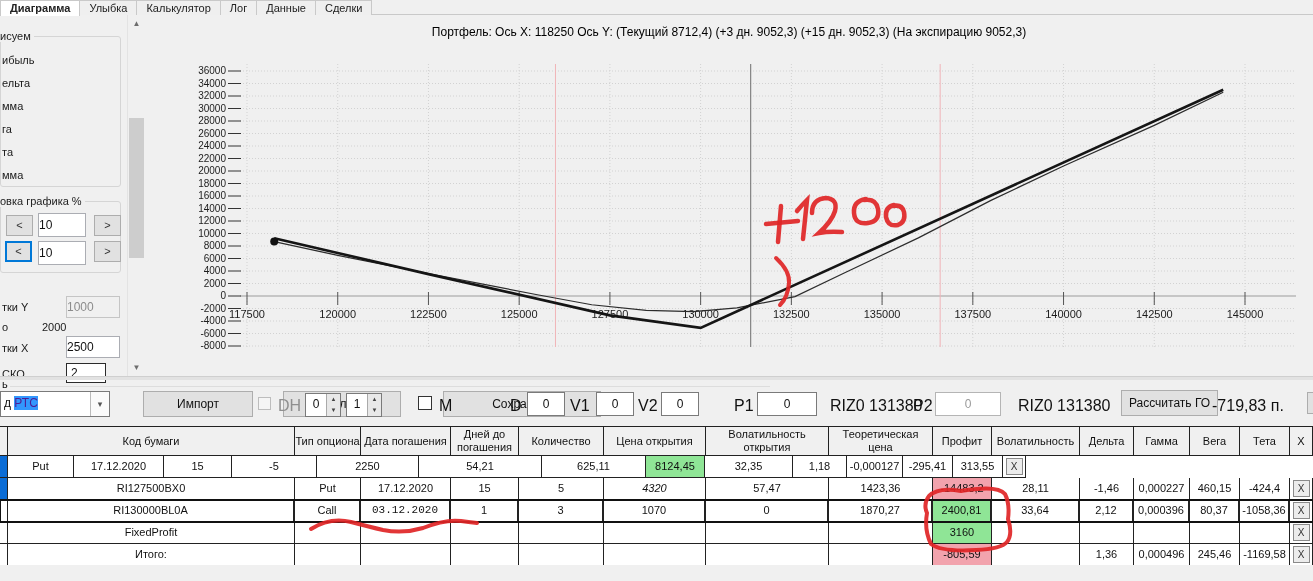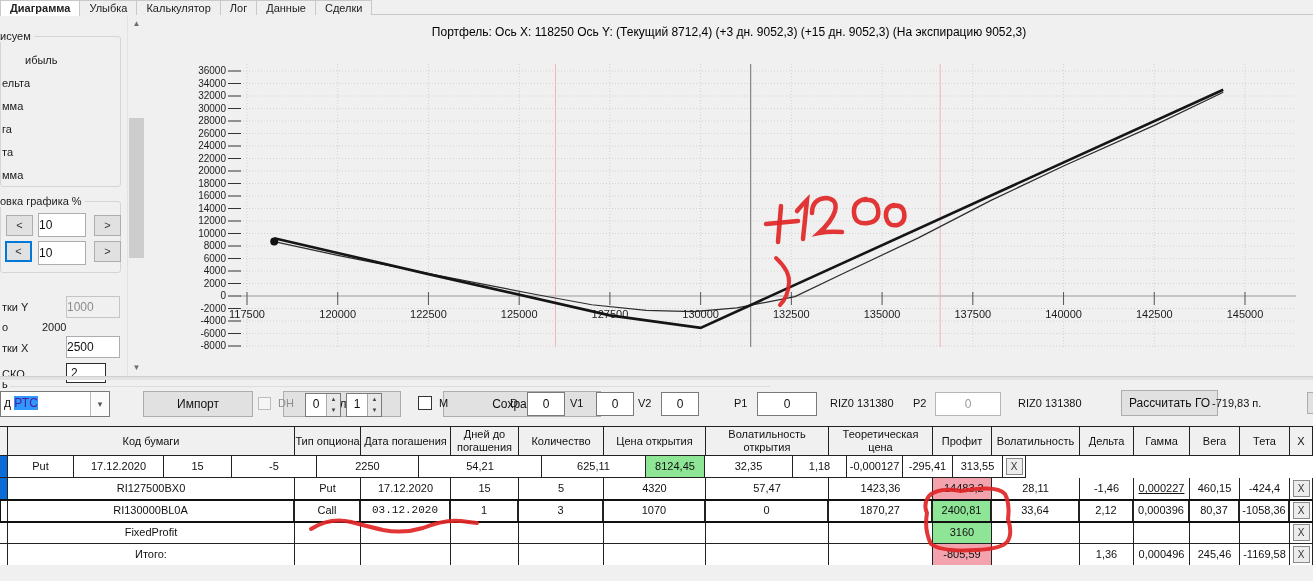--- a/index.html
+++ b/index.html
@@ -26,21 +26,21 @@
         font-size:8px;text-align:center;line-height:17px;}
   .sthumb{position:absolute;left:1px;width:15px;background:#cdcdcd;}
   
   #charttitle{position:absolute;left:145px;top:25px;width:1168px;text-align:center;font-size:12px;color:#000;z-index:2;}
   #chartsvg{position:absolute;left:0;top:15px;z-index:1;}
   #annsvg{position:absolute;left:0;top:0;z-index:50;pointer-events:none;}
   
   #splitter{position:absolute;left:0;top:376px;width:1313px;height:4px;background:#e2e2e2;border-top:1px solid #cfcfcf;z-index:4;}
   
   #controls{position:absolute;left:0;top:380px;width:1313px;height:46px;z-index:4;}
-  .ctl-label{position:absolute;font-size:11px;color:#111;}
+  .ctl-label{position:absolute;font-size:16px;color:#111;}
   .btn{position:absolute;height:26px;background:#e1e1e1;border:1px solid #adadad;font-size:12px;
        text-align:center;color:#111;padding-top:5px;margin-left:15px;}
   .field{position:absolute;height:24px;background:#fff;border:1px solid #7a7a7a;font-size:12px;
          text-align:center;padding-top:4px;}
   .field.disabled{color:#9a9a9a;border-color:#b5b5b5;}
   .checkbox{position:absolute;width:13px;height:13px;background:#fff;border:1px solid #333;}
   .checkbox.disabled{border-color:#bdbdbd;background:#f5f5f5;}
   .spinner{position:absolute;width:36px;height:24px;border:1px solid #7a7a7a;background:#fff;}
   .spinner .val{position:absolute;left:0;top:0;width:20px;height:22px;font-size:12px;text-align:center;padding-top:3px;}
   .spinner .arrows{position:absolute;right:0;top:0;width:14px;height:22px;border-left:1px solid #aaa;}
@@ -178,21 +178,21 @@
       <polyline points="274.21818181818185,238.1875 428.4545454545455,274.125 609.909090909091,315.375 700.6363636363636,327.875 1223.2254545454546,89.75" fill="none" stroke="#151515" stroke-width="2.6"></polyline>
       <circle cx="274.21818181818185" cy="241.55" r="4" fill="#111"></circle>
     </svg>
 
   <div id="tabbar"><div class="tab active">Диаграмма</div><div class="tab">Улыбка</div><div class="tab">Калькулятор</div><div class="tab">Лог</div><div class="tab">Данные</div><div class="tab">Сделки</div></div>
 
   <div id="leftpanel">
     <div class="groupbox" style="left:0;top:21px;width:121px;height:151px;"></div>
     <div class="grouplabel" style="left:0;top:15px;">исуем</div>
     <div id="drawitems">
-        <div class="sideitem" style="top: 39px; padding-left: 23px;">ибыль</div>
+        <div class="sideitem" style="top: 39px;">ибыль</div>
         <div class="sideitem" style="top: 62px;">ельта</div>
         <div class="sideitem" style="top: 85px;">мма</div>
         <div class="sideitem" style="top: 108px;">га</div>
         <div class="sideitem" style="top: 131px;">та</div>
         <div class="sideitem" style="top: 154px;">мма</div>
       </div>
 
     <div class="groupbox" style="left:0;top:186px;width:121px;height:72px;"></div>
     <div class="grouplabel" style="left:0;top:180px;">овка графика %</div>
 
@@ -319,27 +319,27 @@
           <div class="rm-btn">X</div>
         </div>
       </div>
       <div class="trow">
         <div class="tcell" style="width: 8px; height: 22px; background: rgb(10, 108, 214);"></div>
         <div class="tcell" style="width: 287px; height: 22px;">RI127500BX0</div>
         <div class="tcell" style="width: 66px; height: 22px;">Put</div>
         <div class="tcell" style="width: 90px; height: 22px;">17.12.2020</div>
         <div class="tcell" style="width: 68px; height: 22px;">15</div>
         <div class="tcell" style="width: 85px; height: 22px;">5</div>
-        <div class="tcell" style="width: 102px; height: 22px;">4320</div>
+        <div class="tcell" style="width: 102px; height: 22px; font-style: italic;">4320</div>
         <div class="tcell" style="width: 123px; height: 22px;">57,47</div>
         <div class="tcell" style="width: 104px; height: 22px;">1423,36</div>
         <div class="tcell" style="width: 59px; height: 22px; background: rgb(242, 163, 173);">-14483,2</div>
         <div class="tcell" style="width: 88px; height: 22px;">28,11</div>
         <div class="tcell" style="width: 54px; height: 22px;">-1,46</div>
-        <div class="tcell" style="width: 56px; height: 22px; text-decoration: underline;">0,000227</div>
+        <div class="tcell" style="width: 56px; height: 22px;">0,000227</div>
         <div class="tcell" style="width: 50px; height: 22px;">460,15</div>
         <div class="tcell" style="width: 50px; height: 22px;">-424,4</div>
         <div class="tcell" style="width: 23px; height: 22px;">
           <div class="rm-btn">X</div>
         </div>
       </div>
       <div class="trow" style="outline: rgb(17, 17, 17) solid 2px; outline-offset: -1px; position: relative; z-index: 2;">
         <div class="tcell" style="width: 8px; height: 22px;"></div>
         <div class="tcell" style="width: 287px; height: 22px; border-right-width: 2px;">RI130000BL0A</div>
         <div class="tcell" style="width: 66px; height: 22px; border-right-width: 2px;">Call</div>

